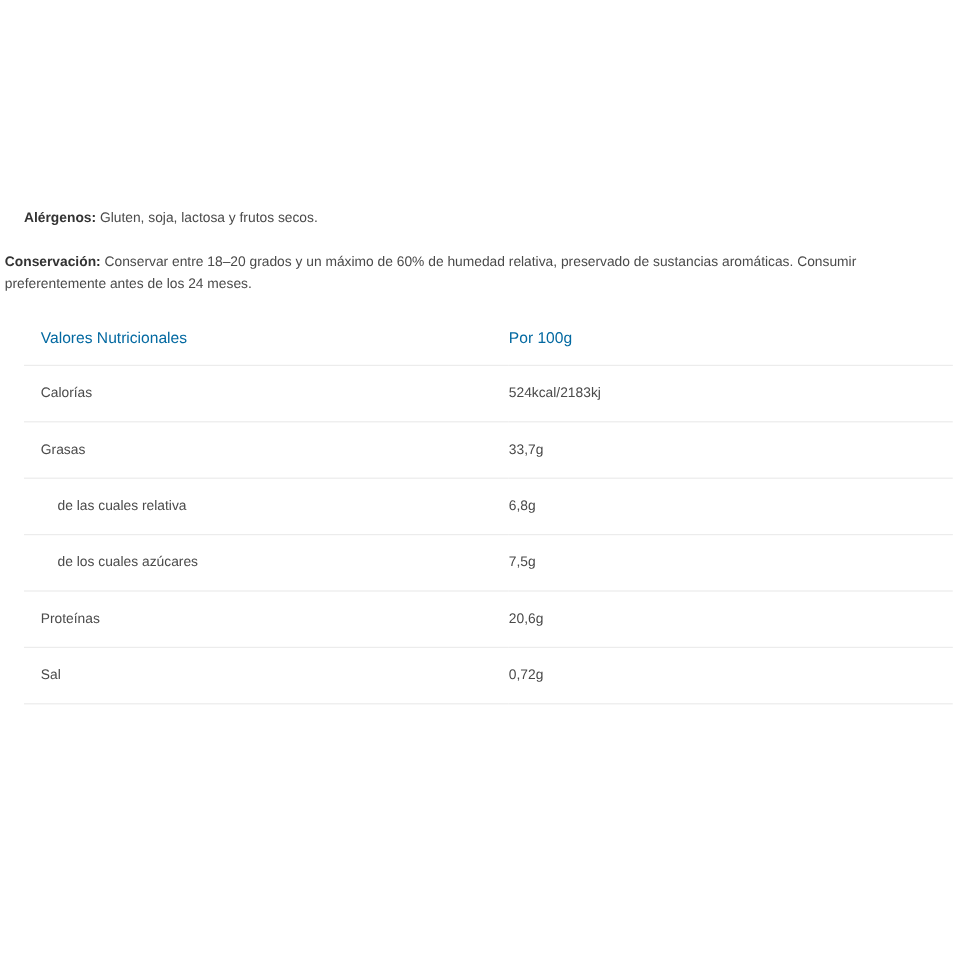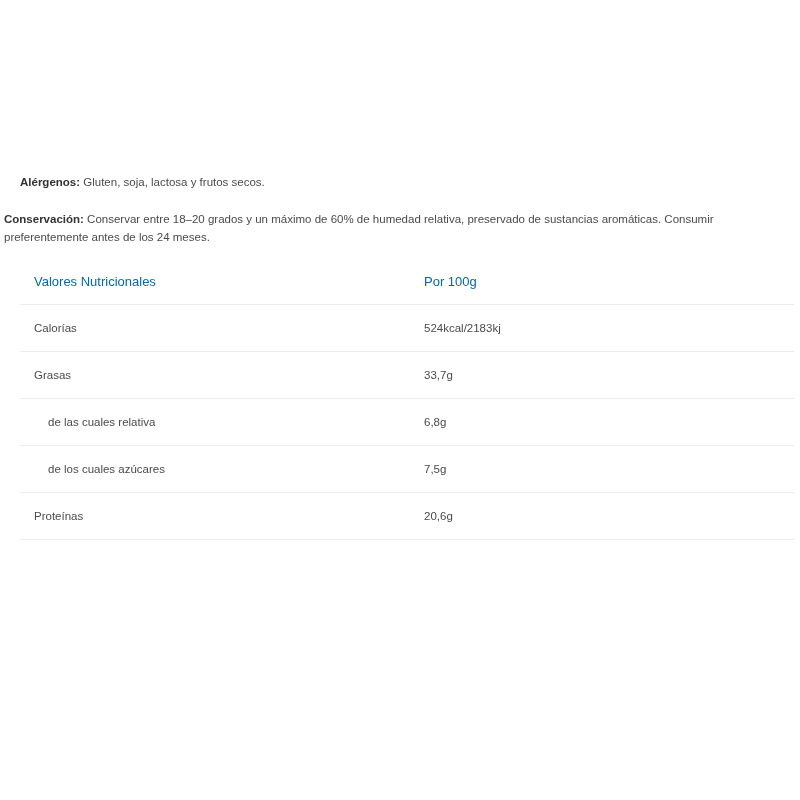--- a/index.html
+++ b/index.html
@@ -130,16 +130,20 @@
           <td class="col-value">6,8g</td>
         </tr>
         <tr>
           <td class="col-name indented">de los cuales azúcares</td>
           <td class="col-value">7,5g</td>
         </tr>
         <tr>
           <td class="col-name">Proteínas</td>
           <td class="col-value">20,6g</td>
         </tr>
+        <tr>
+          <td class="col-name">Sal</td>
+          <td class="col-value">0,72g</td>
+        </tr>
       </tbody>
   </table>
 
 </div>
 
 </body></html>

